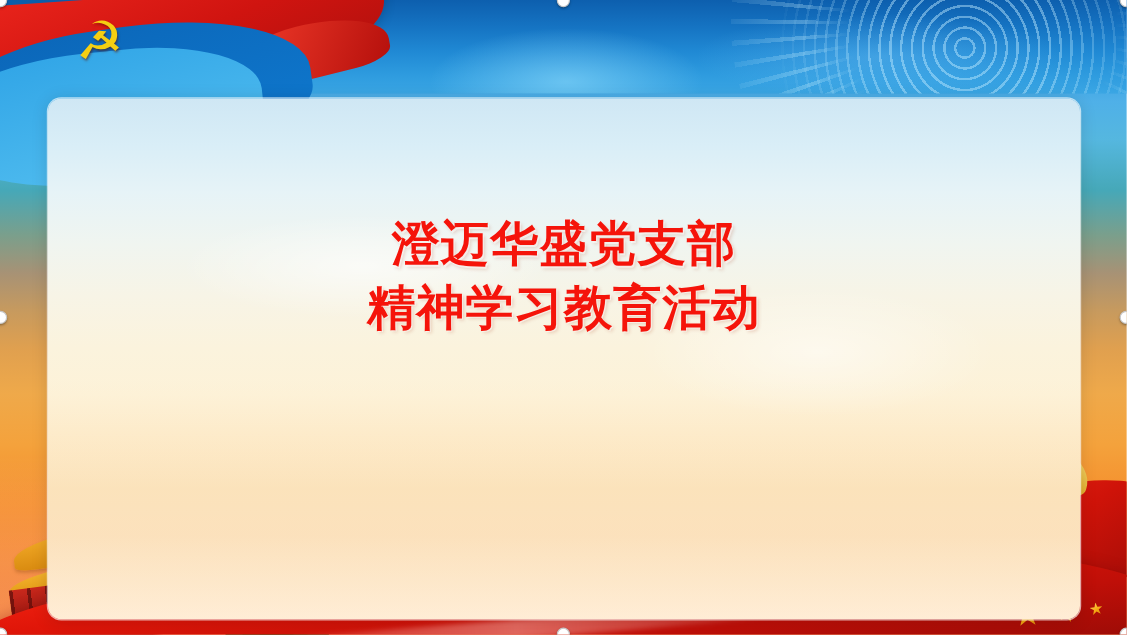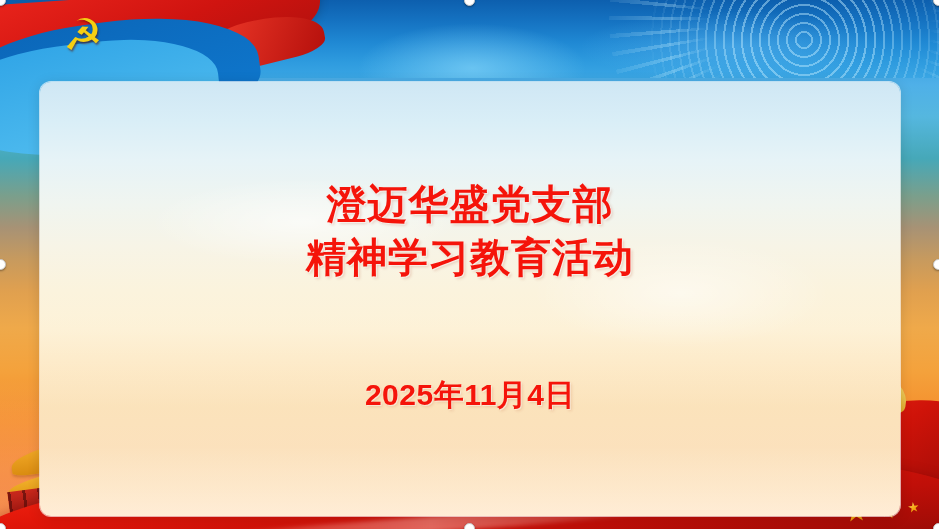--- a/index.html
+++ b/index.html
@@ -332,21 +332,20 @@
   <div class="panel">
     <div class="panel-cloud1"></div>
     <div class="panel-cloud2"></div>
     <div class="panel-haze"></div>
 
     <div class="title-block">
       <div class="title-line">澄迈华盛党支部</div>
       <div class="title-line">精神学习教育活动</div>
     </div>
 
-    <div class="date-line">2025年11月4日</div>
   </div>
 
   <div class="handle h-tl"></div>
   <div class="handle h-tc"></div>
   <div class="handle h-tr"></div>
   <div class="handle h-ml"></div>
   <div class="handle h-mr"></div>
   <div class="handle h-bl"></div>
   <div class="handle h-bc"></div>
   <div class="handle h-br"></div>

